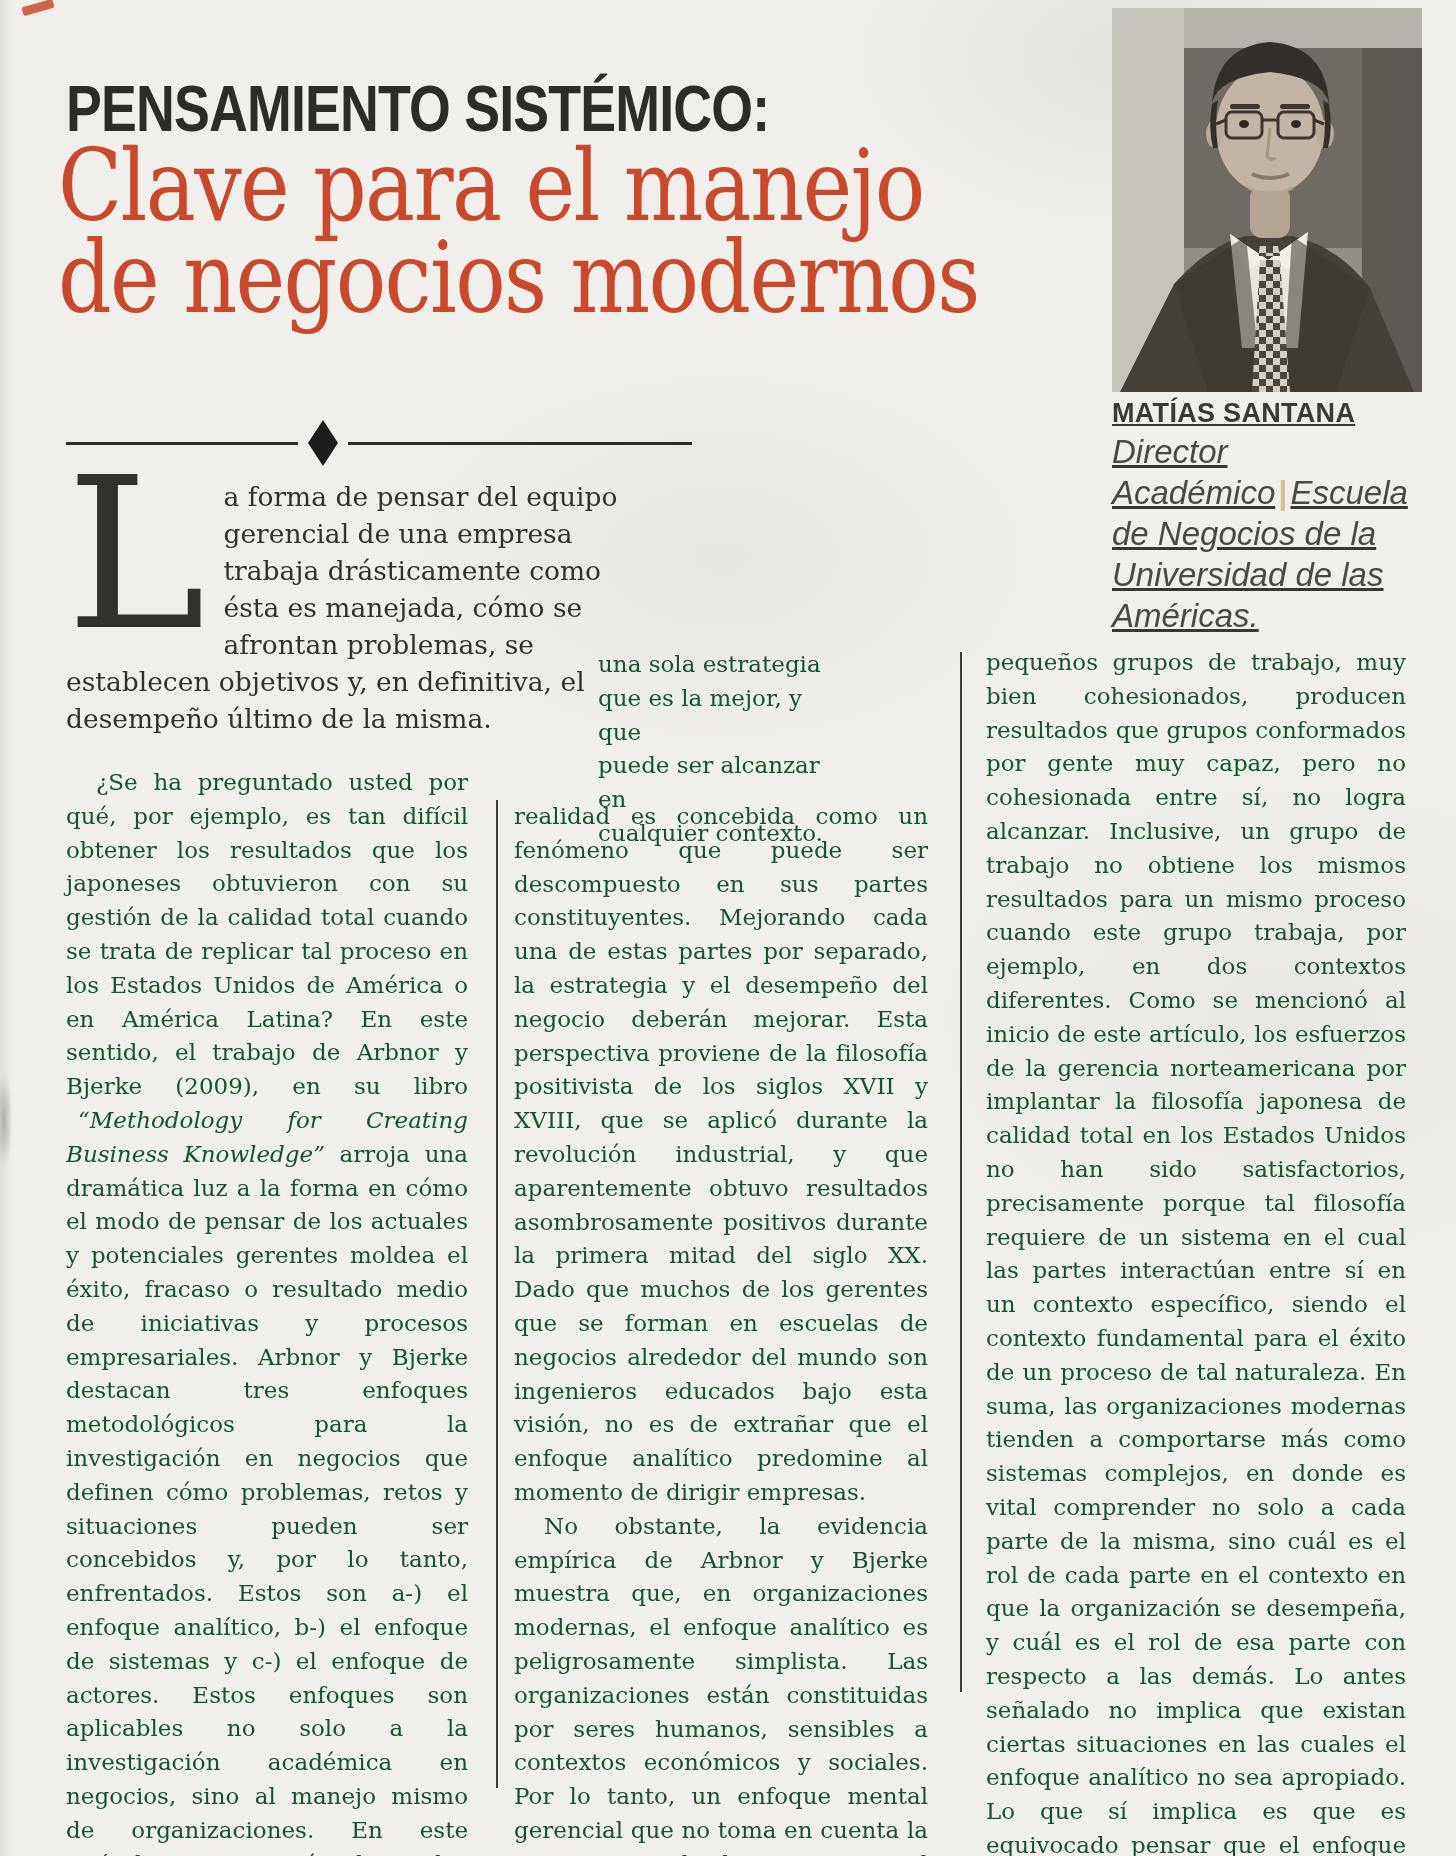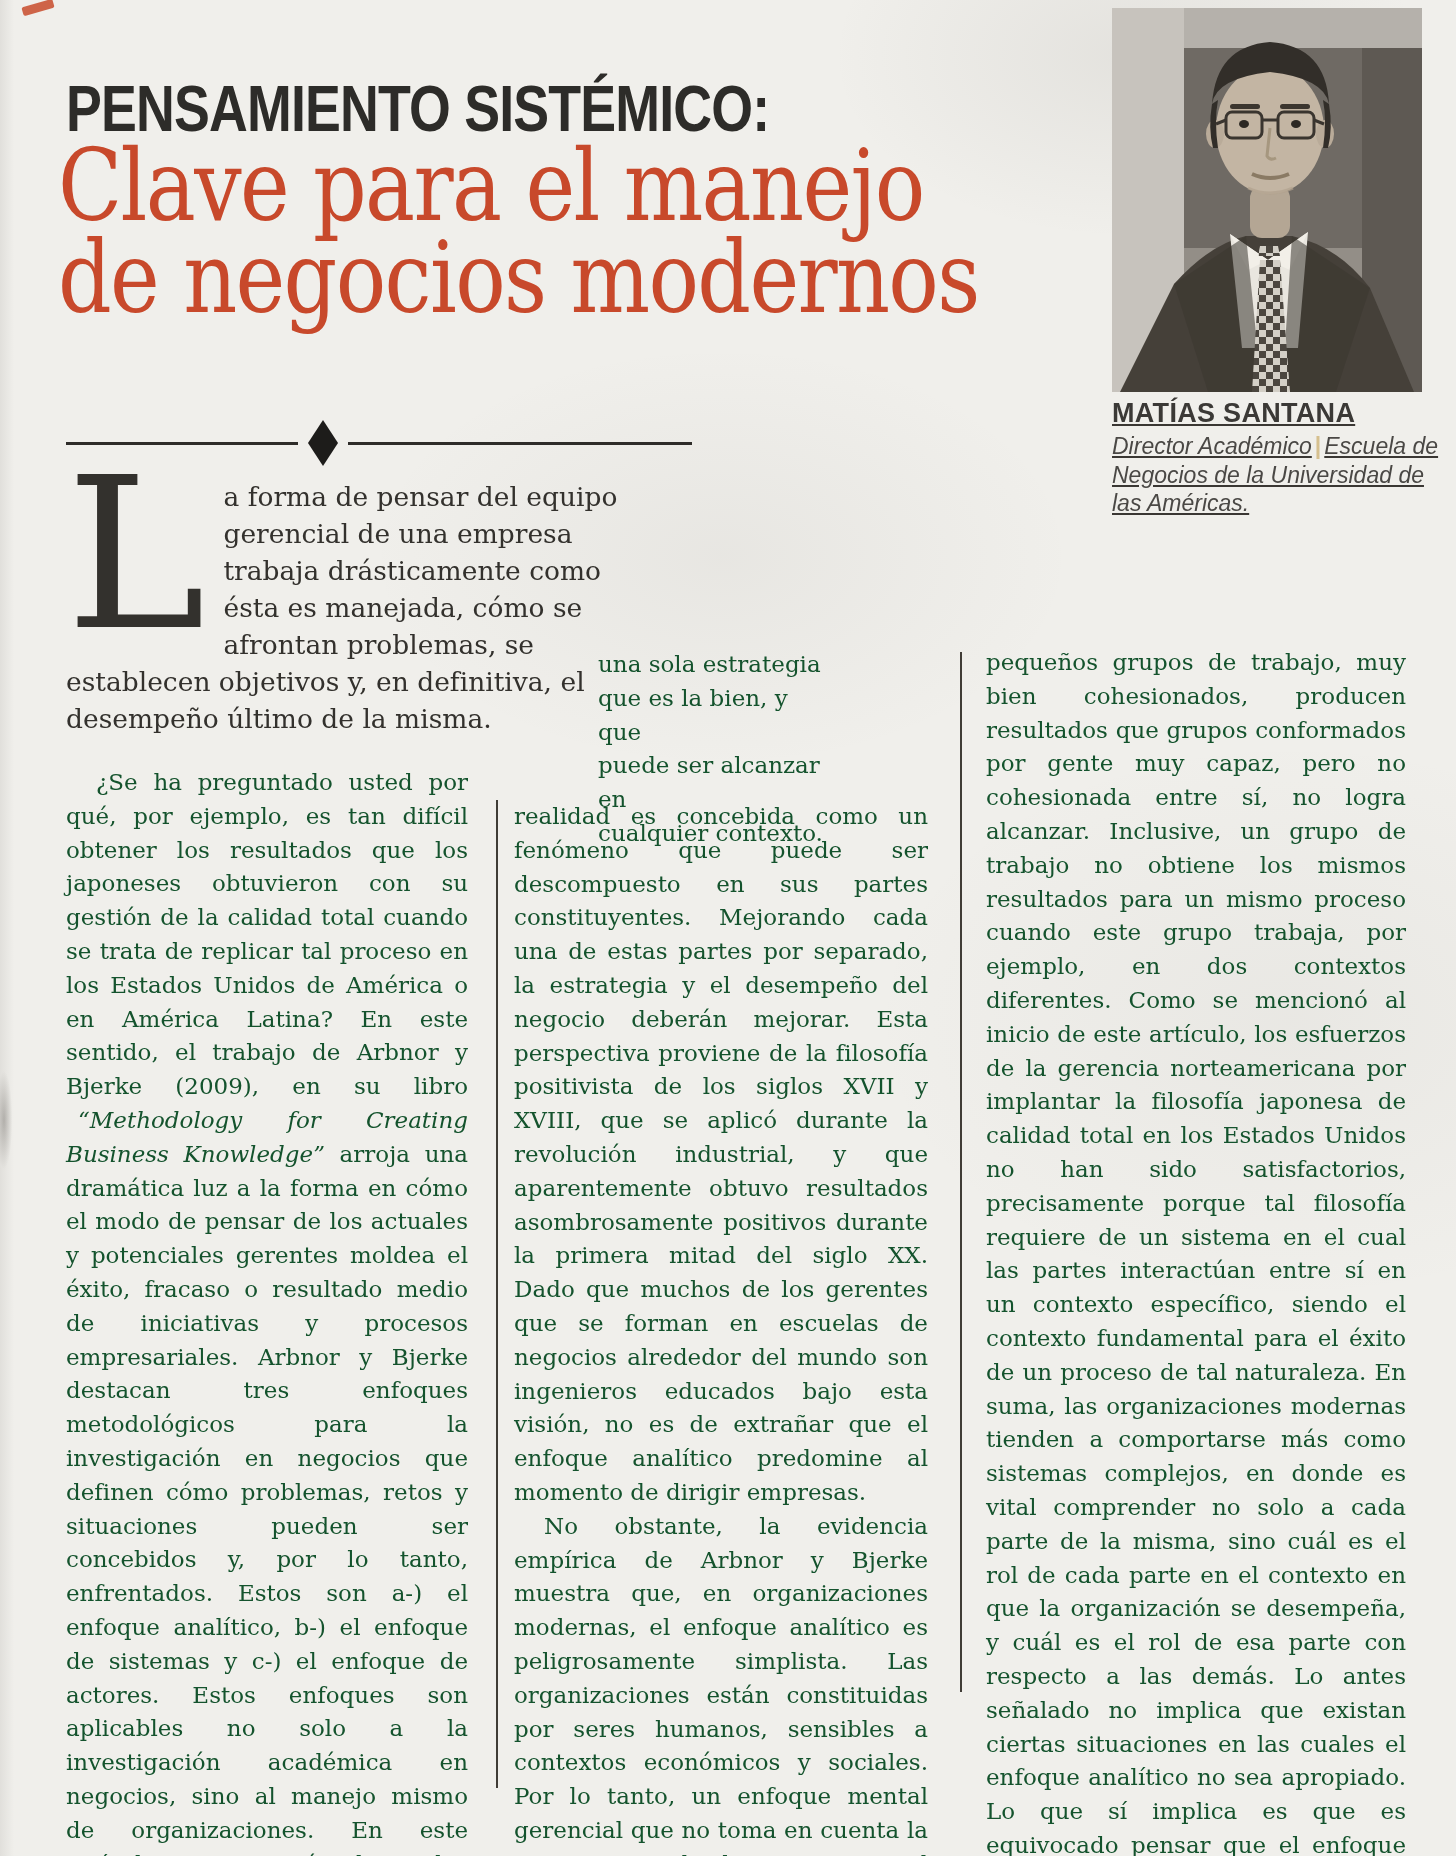--- a/index.html
+++ b/index.html
@@ -45,21 +45,21 @@
   .dline.l { width:232px; }
   .dline.r { flex:1; margin-left:10px; }
   .diamond {
     width:30px; height:46px; margin-left:10px; flex:0 0 auto;
     background:#1d1c1a; clip-path:polygon(50% 0,100% 50%,50% 100%,0 50%);
   }
   
   .photo { position:absolute; left:1112px; top:8px; width:310px; height:384px; margin:0; }
   .caption { position:absolute; left:1112px; top:398px; width:336px; font-family:"Liberation Sans", sans-serif;text-decoration:underline; }
   .cap-name { font-weight:700; font-size:27px; color:#3b3936; letter-spacing:.3px; }
-  .cap-role { font-style:italic; font-size:23px; line-height:1.24; color:#4a4845; margin-top:3px; }
+  .cap-role { font-style:italic; font-size:33px; line-height:1.24; color:#4a4845; margin-top:3px; }
   .cap-sep  { font-style:normal; color:#d6c08f; font-weight:700; padding:0 3px; }
   
   .lead {
     position:absolute; left:66px; top:478px; width:585px;
     font-size:26.5px; line-height:37px; color:#33312d; text-align:left;
   }
   .dropcap {
     float:left; font-size:210px; line-height:0.73;
     margin:0 18px 0 0; color:#33312d;
   }
@@ -154,21 +154,21 @@
     <span class="dropcap">L</span><span>a forma de pensar del equipo gerencial de una empresa trabaja drásticamente como ésta es manejada, cómo se afrontan problemas, se establecen objetivos y, en definitiva, el desempeño último de la misma.</span>
   </div>
 
   <div class="col col1">
     <p class="indent"><span>¿Se ha preguntado usted por qué, por ejemplo, es tan difícil obtener los resultados que los japoneses obtuvieron con su gestión de la calidad total cuando se trata de replicar tal proceso en los Estados Unidos de América o en América Latina? En este sentido, el trabajo de Arbnor y Bjerke (2009), en su libro </span><span class="it">“Methodology for Creating Business Knowledge”</span><span> arroja una dramática luz a la forma en cómo el modo de pensar de los actuales y potenciales gerentes moldea el éxito, fracaso o resultado medio de iniciativas y procesos empresariales. Arbnor y Bjerke destacan tres enfoques metodológicos para la investigación en negocios que definen cómo problemas, retos y situaciones pueden ser concebidos y, por lo tanto, enfrentados. Estos son a-) el enfoque analítico, b-) el enfoque de sistemas y c-) el enfoque de actores. Estos enfoques son aplicables no solo a la investigación académica en negocios, sino al manejo mismo de organizaciones. En este artículo examinaré los dos primeros enfoques.</span></p>
 
   </div>
 
   <div class="col2top">
       <div>una sola estrategia</div>
-      <div>que es la bien, y que</div>
+      <div>que es la mejor, y que</div>
       <div>puede ser alcanzar en</div>
       <div>cualquier contexto.</div>
     </div>
 
   <div class="vrule vrule1"></div>
 
   <div class="col col2">
     <p>realidad es concebida como un fenómeno que puede ser descompuesto en sus partes constituyentes. Mejorando cada una de estas partes por separado, la estrategia y el desempeño del negocio deberán mejorar. Esta perspectiva proviene de la filosofía positivista de los siglos XVII y XVIII, que se aplicó durante la revolución industrial, y que aparentemente obtuvo resultados asombrosamente positivos durante la primera mitad del siglo XX. Dado que muchos de los gerentes que se forman en escuelas de negocios alrededor del mundo son ingenieros educados bajo esta visión, no es de extrañar que el enfoque analítico predomine al momento de dirigir empresas.</p>
     <p class="indent">No obstante, la evidencia empírica de Arbnor y Bjerke muestra que, en organizaciones modernas, el enfoque analítico es peligrosamente simplista. Las organizaciones están constituidas por seres humanos, sensibles a contextos económicos y sociales. Por lo tanto, un enfoque mental gerencial que no toma en cuenta la importancia de los contextos al momento del análisis y toma de decisiones es equivocado. El enfoque analítico no explica cómo</p>
   </div>

